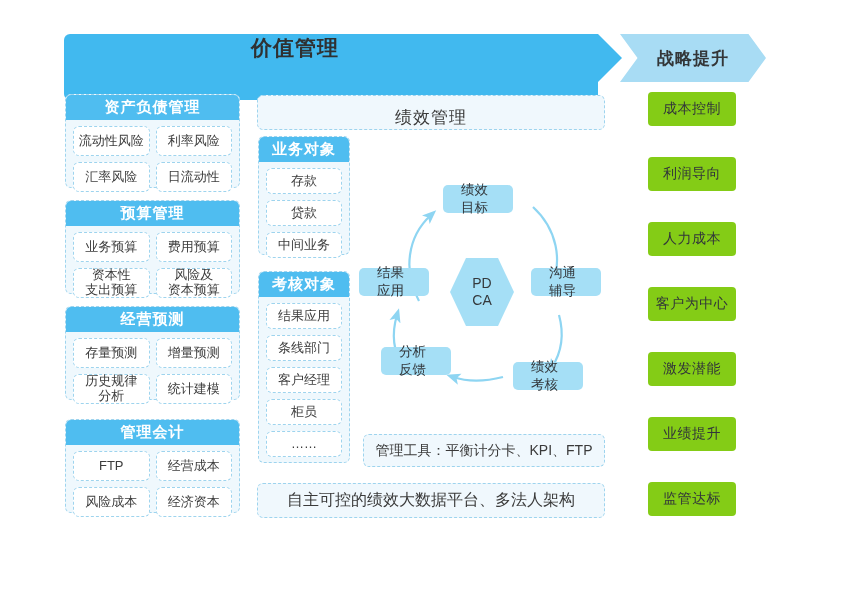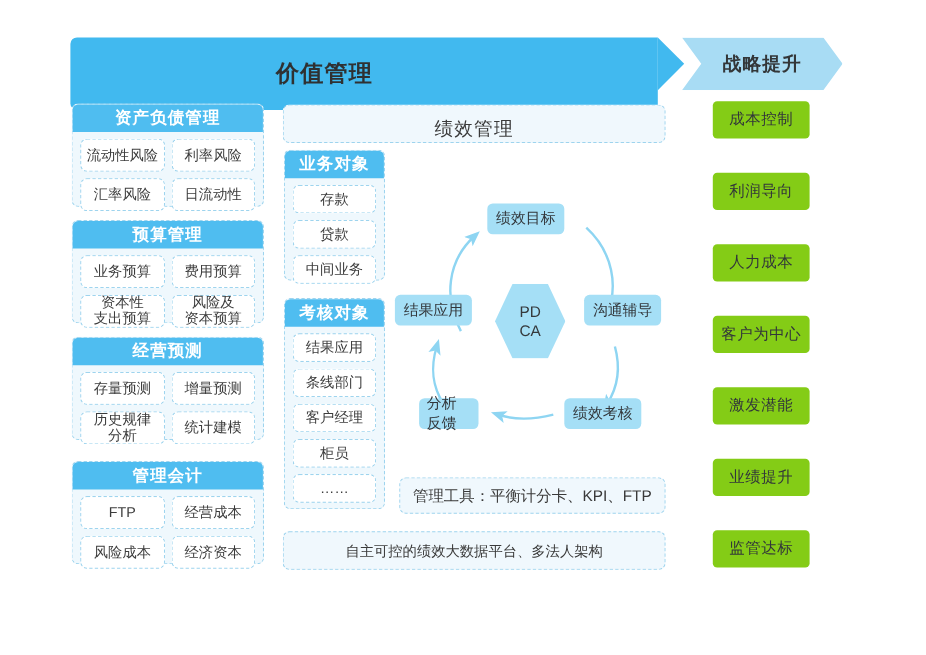--- a/index.html
+++ b/index.html
@@ -22,21 +22,21 @@
   }
 
   
   .banner-main {
     position: absolute;
     left: 64px; top: 34px;
     width: 534px; height: 66px;
     background: #41b9ef;
     border-radius: 6px 0 0 6px;
     display: flex;
-    align-items: center;
+    align-items: flex-start;
     justify-content: center;
   }
   .banner-main::after {
     content: "";
     position: absolute;
     left: 100%;
     top: 0;
     width: 0; height: 0;
     border-top: 24px solid transparent;
     border-bottom: 24px solid transparent;
@@ -157,42 +157,42 @@
     position: absolute;
     left: 257px; top: 483px;
     width: 348px; height: 35px;
     background: #f0f8fd;
     border: 1px dashed #9ed4ee;
     border-radius: 6px;
     box-sizing: border-box;
     display: flex;
     align-items: center;
     justify-content: center;
-    font-size: 13px;
+    font-size: 16px;
     color: #3a3a3a;
   }
 
   
   .pdca-node {
     position: absolute;
     background: #a5dff6;
     border-radius: 5px;
     display: flex;
     align-items: center;
     justify-content: center;
     font-size: 13.5px;
     color: #32363a;
     height: 28px;
-    padding: 0 7px;
+    padding: 0 18px;
     box-sizing: border-box;
   }
   #node-goal      { left: 443px; top: 185px; width: 70px; }
   #node-communicate{ left: 531px; top: 268px; width: 70px; }
   #node-assess    { left: 513px; top: 362px; width: 70px; }
-  #node-feedback  { left: 381px; top: 362px; width: 54px; }
+  #node-feedback  { left: 381px; top: 347px; width: 70px; }
   #node-result    { left: 359px; top: 268px; width: 70px; }
 
   .hexagon {
     position: absolute;
     left: 450px; top: 258px;
     width: 64px; height: 68px;
     background: #a5dff6;
     clip-path: polygon(25% 0%, 75% 0%, 100% 50%, 75% 100%, 25% 100%, 0% 50%);
     display: flex;
     flex-direction: column;

